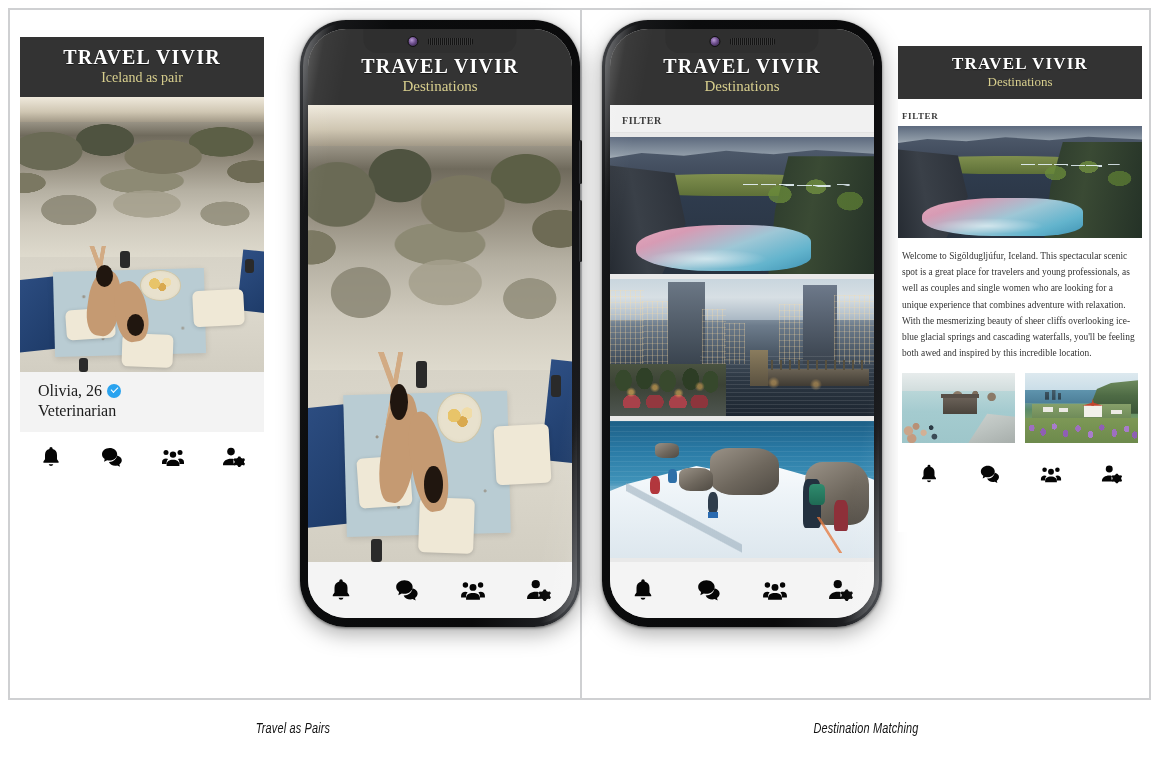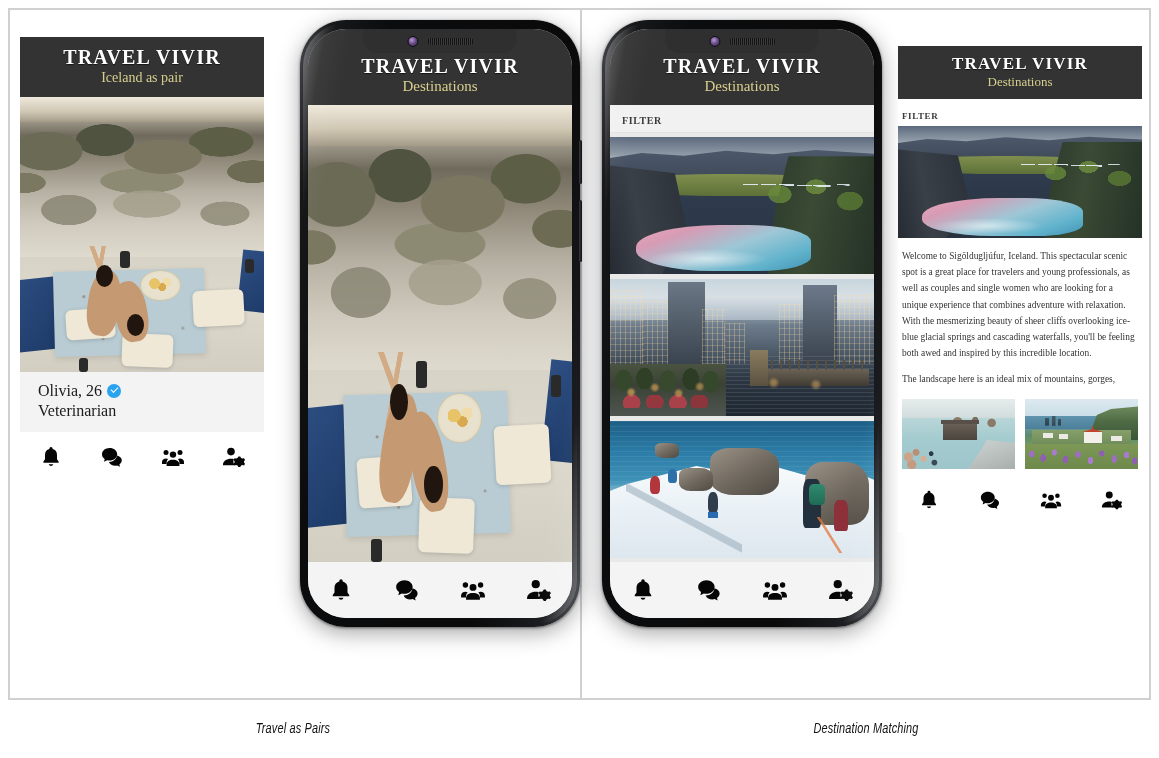--- a/index.html
+++ b/index.html
@@ -885,21 +885,20 @@
             <div class="cliff-r"></div>
           <div class="moss"></div>
             <div class="falls"></div>
           <div class="river"></div>
             <div class="foam"></div>
         </div>
       </div>
 
       <div class="detail-body">
         <p>Welcome to Sigöldugljúfur, Iceland. This spectacular scenic spot is a great place for travelers and young professionals, as well as couples and single women who are looking for a unique experience that combines adventure with relaxation. With the mesmerizing beauty of sheer cliffs overlooking ice-blue glacial springs and cascading waterfalls, you'll be feeling both awed and inspired by this incredible location.</p>
-        <p>The landscape here is an ideal mix of mountains, gorges,</p>
       </div>
 
       <div class="thumb-row">
         <div class="thumb">
           <div class="ph ph-lagoon">
             <div class="mist"></div>
               <div class="water"></div>
             <div class="people-far"></div>
               <div class="deck"></div>
             <div class="hut"></div>

